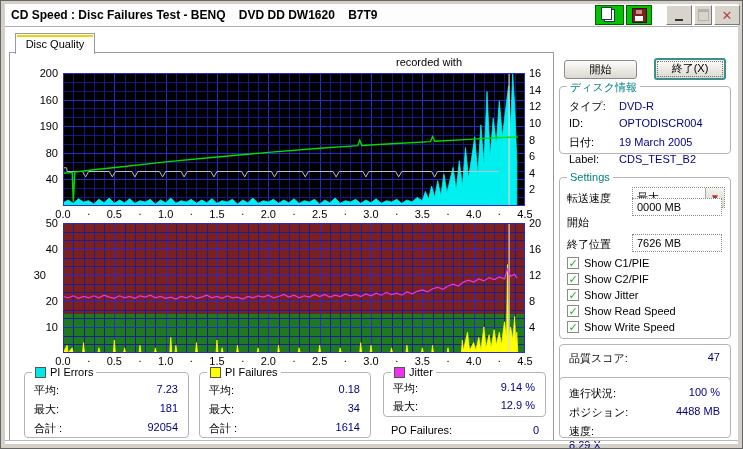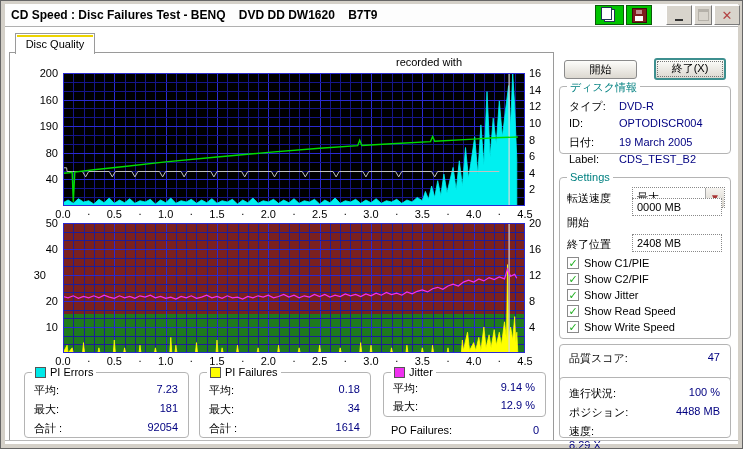--- a/index.html
+++ b/index.html
@@ -285,21 +285,21 @@
     <span class="cap teal">Settings</span>
   </div>
   <span class="tick" style="left:566px;top:191px;width:60px;">転送速度</span>
   <div class="combo" style="left:631px;top:186px;width:93px;height:21px;">
     <span class="txt">最大</span>
     <span class="arrow">▼</span>
   </div>
   <span class="tick" style="left:566px;top:215px;width:60px;">開始</span>
   <div class="field" style="left:631px;top:197px;width:90px;height:18px;">0000 MB</div>
   <span class="tick" style="left:566px;top:237px;width:60px;">終了位置</span>
-  <div class="field" style="left:631px;top:233px;width:90px;height:18px;">2408 MB</div>
+  <div class="field" style="left:631px;top:233px;width:90px;height:18px;">7626 MB</div>
   <div id="cb-list">
       <label class="cb" style="top: 255px;">
         <span class="cbbox">✓</span>
         <span>Show C1/PIE</span>
       </label>
       <label class="cb" style="top: 271px;">
         <span class="cbbox">✓</span>
         <span>Show C2/PIF</span>
       </label>
       <label class="cb" style="top: 287px;">

